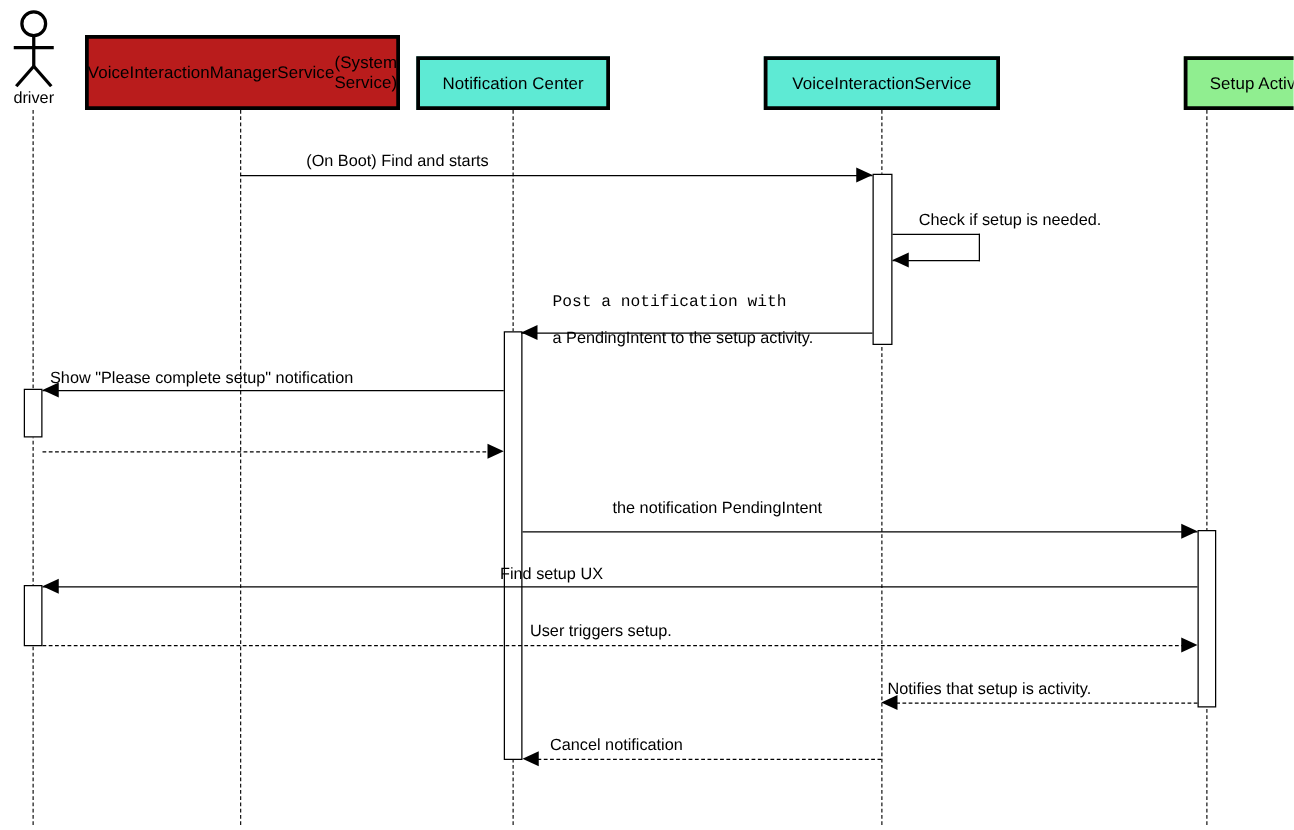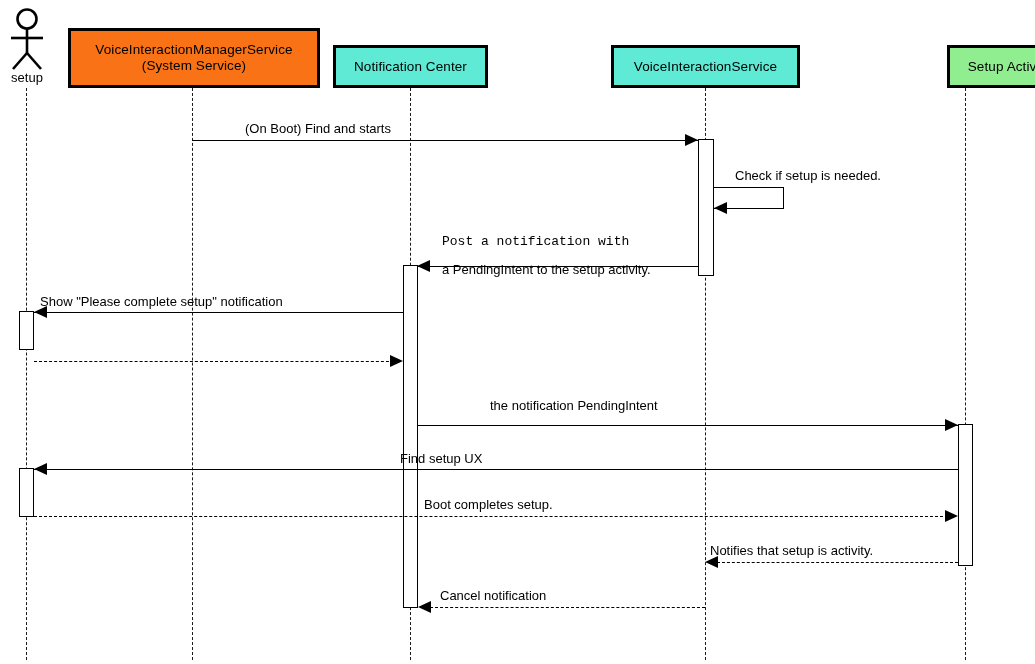--- a/index.html
+++ b/index.html
@@ -49,23 +49,23 @@
 
   <div class="actor" style="left:0px;top:8px;width:54px;height:62px;">
     <svg width="54" height="62" viewBox="0 0 54 62">
       <circle cx="27" cy="11" r="9.5" fill="none" stroke="#000" stroke-width="2.6"></circle>
       <line x1="27" y1="21" x2="27" y2="45" stroke="#000" stroke-width="2.6"></line>
       <line x1="11" y1="30" x2="43" y2="30" stroke="#000" stroke-width="2.6"></line>
       <line x1="27" y1="45" x2="13" y2="61" stroke="#000" stroke-width="2.6"></line>
       <line x1="27" y1="45" x2="41" y2="61" stroke="#000" stroke-width="2.6"></line>
     </svg>
   </div>
-  <div class="actor-label" style="left:0px;top:70px;width:54px;">setup</div>
+  <div class="actor-label" style="left:0px;top:70px;width:54px;">driver</div>
 
-  <div class="pbox" style="left:68px;top:28px;width:252px;height:60px;background:#f97316;flex-direction:column;">
+  <div class="pbox" style="left:68px;top:28px;width:252px;height:60px;background:#b91c1c;">
     <span>VoiceInteractionManagerService</span>
     <span>(System Service)</span>
   </div>
 
   <div class="pbox" style="left:333px;top:45px;width:155px;height:43px;background:#5eead4;">
     <span>Notification Center</span>
   </div>
 
   <div class="pbox" style="left:611px;top:45px;width:189px;height:43px;background:#5eead4;">
     <span>VoiceInteractionService</span>
@@ -108,21 +108,21 @@
   <div class="msg-line msg-solid" style="left:418px;top:425px;width:540px;"></div>
   <div class="arrowhead ah-right" style="left:945px;top:419px;"></div>
   <div class="msg-label c" style="left:490px;top:398px;width:400px;">the notification PendingIntent</div>
 
   <div class="msg-line msg-solid" style="left:34px;top:469px;width:924px;"></div>
   <div class="arrowhead ah-left" style="left:34px;top:463px;"></div>
   <div class="msg-label c" style="left:400px;top:451px;width:200px;">Find setup UX</div>
 
   <div class="msg-line msg-dash" style="left:34px;top:516px;width:914px;"></div>
   <div class="arrowhead ah-right" style="left:945px;top:510px;"></div>
-  <div class="msg-label l" style="left:424px;top:497px;width:320px;">Boot completes setup.</div>
+  <div class="msg-label l" style="left:424px;top:497px;width:320px;">User triggers setup.</div>
 
   <div class="msg-line msg-dash" style="left:717px;top:562px;width:241px;"></div>
   <div class="arrowhead ah-left" style="left:705px;top:556px;"></div>
   <div class="msg-label c" style="left:710px;top:543px;width:270px;">Notifies that setup is activity.</div>
 
   <div class="msg-line msg-dash" style="left:430px;top:607px;width:275px;"></div>
   <div class="arrowhead ah-left" style="left:418px;top:601px;"></div>
   <div class="msg-label c" style="left:440px;top:588px;width:260px;">Cancel notification</div>
 
 </div>

